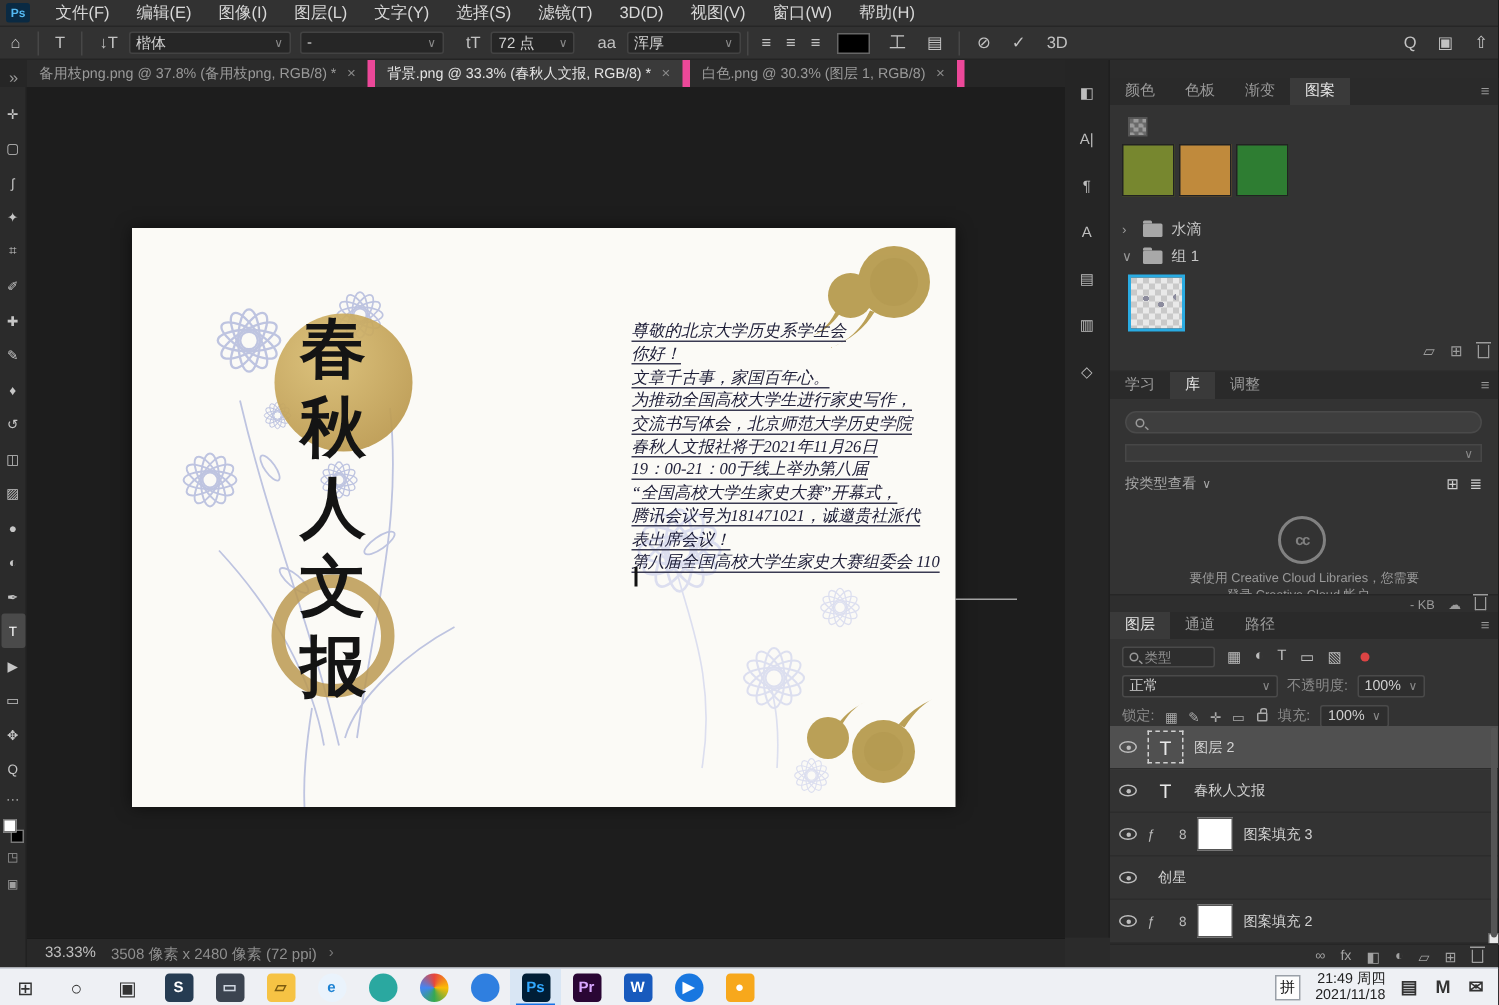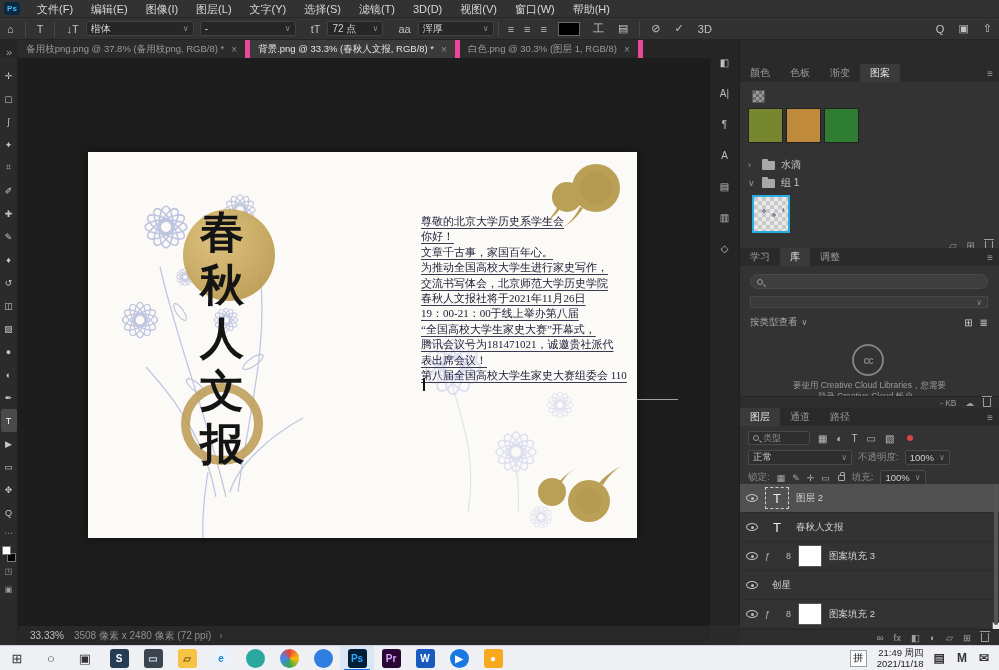--- a/index.html
+++ b/index.html
@@ -44,21 +44,21 @@
     box-shadow:0 0 10px rgba(0,0,0,.55);}
   #flower-svg{position:absolute;left:0;top:0;z-index:1;}
   #gold-circle{position:absolute;left:95px;top:57px;width:92px;height:92px;border-radius:50%;z-index:2;
     background:radial-gradient(circle at 38% 32%,#d9bd72,#b38f44);opacity:.92;}
   #gold-ring{position:absolute;left:93px;top:231px;width:82px;height:82px;border-radius:50%;z-index:2;
     border:9px solid rgba(187,153,81,.85);}
   #masthead{position:absolute;left:111px;top:54px;z-index:3;display:flex;flex-direction:column;}
   .mast-ch{width:46px;height:53px;line-height:53px;text-align:center;font-size:44px;font-weight:700;color:#141414;
     font-family:"Liberation Serif",serif;}
   #letter{position:absolute;left:333px;top:62px;z-index:3;width:230px;}
-  .letter-line{font-family:"Liberation Serif",serif;font-size:11px;line-height:15.4px;
+  .letter-line{font-family:"Liberation Serif",serif;font-style:italic;font-size:11px;line-height:15.4px;
     color:#20203a;white-space:nowrap;text-decoration:underline;text-decoration-color:#3a3a52;text-underline-offset:3px;}
   #text-cursor{position:absolute;left:335px;top:226px;width:1.5px;height:13px;background:#111;z-index:4;}
   #underline-ext{position:absolute;left:619px;top:341px;width:41px;height:1px;background:#cfcfcf;opacity:.75;}
 
   
   #statusbar{left:18px;top:625px;width:692px;height:20px;background:#282828;border-top:1px solid #1a1a1a;
     display:flex;align-items:center;font-size:10px;color:#a8a8a8;}
   #status-zoom{margin:0 10px 0 12px;color:#c0c0c0;}
   #status-doc{color:#8f8f8f;}
   #status-chev{margin-left:8px;color:#777;}
@@ -67,21 +67,21 @@
   #rightbar{left:710px;top:40px;width:289px;height:605px;background:#2b2b2b;}
   #gutter{position:absolute;left:0;top:0;width:30px;height:585px;background:#252525;border-right:1px solid #1f1f1f;
     display:flex;flex-direction:column;align-items:center;padding-top:14px;gap:15px;}
   .gutter-icon{width:20px;height:16px;display:flex;align-items:center;justify-content:center;color:#bdbdbd;font-size:10px;}
   .panel{position:absolute;left:30px;width:259px;background:#333333;}
   .ptabs{display:flex;align-items:center;background:#2a2a2a;height:18px;font-size:10px;color:#9b9b9b;}
   .ptab{padding:0 10px;height:18px;line-height:18px;}
   .ptab.active{background:#3a3a3a;color:#e6e6e6;}
   .pmenu{margin-left:auto;margin-right:6px;color:#9a9a9a;font-size:10px;}
 
-  #panel-patterns{top:24px;height:195px;}
+  #panel-patterns{top:12px;height:195px;}
   #pattern-chip{position:absolute;left:12px;top:26px;width:13px;height:13px;
     background:conic-gradient(#9a9a9a 25%,#6a6a6a 0 50%,#9a9a9a 0 75%,#6a6a6a 0) 0 0/6px 6px;border:1px solid #555;}
   #pattern-swatches{position:absolute;left:8px;top:44px;display:flex;gap:3px;}
   .pat-swatch{width:35px;height:35px;border:1px solid #222;}
   #pattern-tree{position:absolute;left:8px;top:92px;font-size:10px;color:#c8c8c8;width:243px;}
   .tree-row{display:flex;align-items:center;height:18px;gap:6px;}
   .tree-arrow{color:#9a9a9a;width:8px;font-size:9px;}
   .tree-folder{width:13px;height:9px;background:#a8a8a8;border-radius:1px;position:relative;}
   .tree-folder:before{content:"";position:absolute;left:0;top:-2px;width:6px;height:2px;background:#a8a8a8;border-radius:1px 1px 0 0;}
   #sel-pattern-thumb{position:absolute;left:12px;top:131px;width:38px;height:38px;border:2px solid #29abe2;

